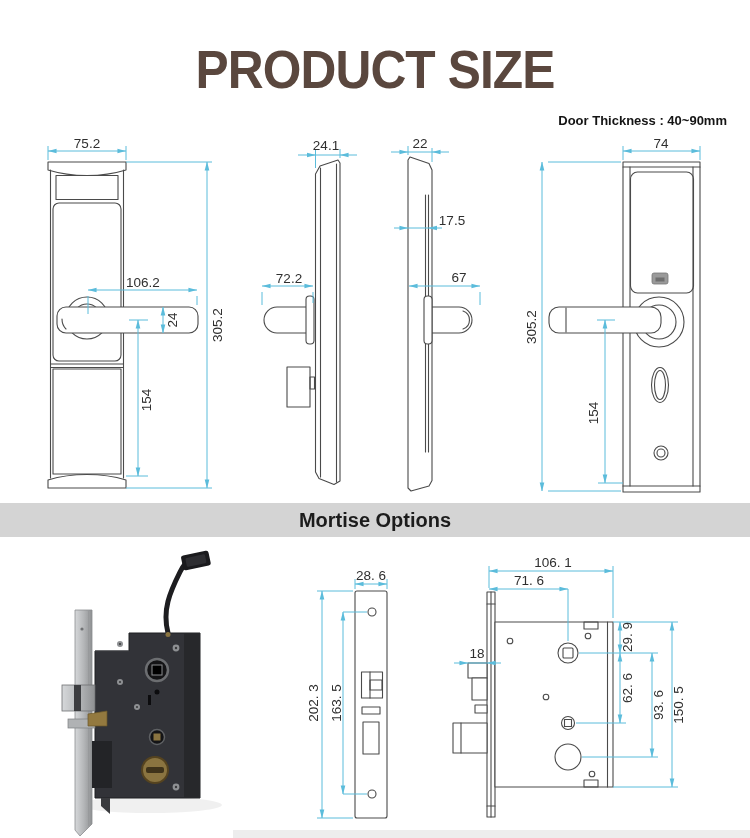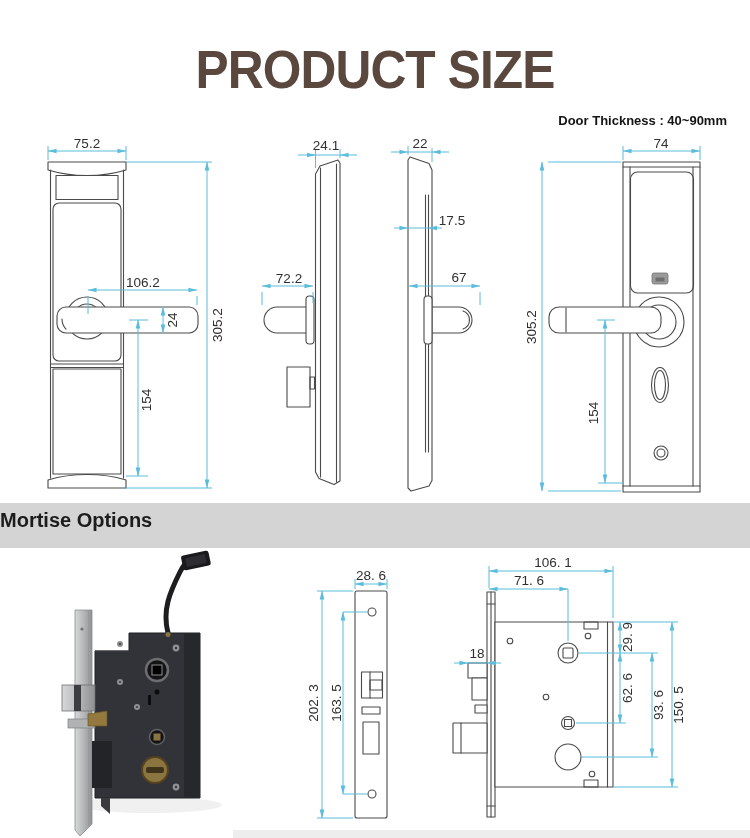--- a/index.html
+++ b/index.html
@@ -2,22 +2,22 @@
 <html><head>
 <meta charset="utf-8">
 <style>
   html,body{margin:0;padding:0;background:#ffffff;}
   .canvas{position:relative;width:750px;height:838px;background:#ffffff;overflow:hidden;
           font-family:"Liberation Sans",sans-serif;padding-left:32px;}
   .title{position:absolute;top:38px;left:0;width:750px;text-align:center;
          font-size:54px;font-weight:bold;letter-spacing:-1px;color:#5a473e;
          transform:scaleX(0.92);transform-origin:center;}
   .subtitle{position:absolute;top:113px;right:55px;font-size:13px;font-weight:bold;color:#141414;}
-  .section-bar{position:absolute;top:503px;left:0;width:750px;height:45px;background:#d4d4d4;
-               text-align:left;line-height:34px;font-size:20px;font-weight:bold;color:#1c1c1c;}
+  .section-bar{position:absolute;top:503px;left:0;width:750px;height:34px;background:#d4d4d4;
+               text-align:center;line-height:34px;font-size:20px;font-weight:bold;color:#1c1c1c;}
   .bottom-strip{position:absolute;top:830px;left:233px;width:517px;height:8px;background:#ededed;}
   svg.draw{position:absolute;left:0;top:0;}
   .ol{fill:none;stroke:#4a4a4a;stroke-width:1.1;stroke-linejoin:round;stroke-linecap:round;}
   .owhite{fill:#ffffff;stroke:#4a4a4a;stroke-width:1.1;stroke-linejoin:round;}
   .dl{fill:none;stroke:#5bbcdb;stroke-width:1;}
   .dimtxt{fill:#2f2f2f;font-family:"Liberation Sans",sans-serif;font-size:13.5px;text-anchor:middle;}
 </style>
 </head>
 <body>
 

